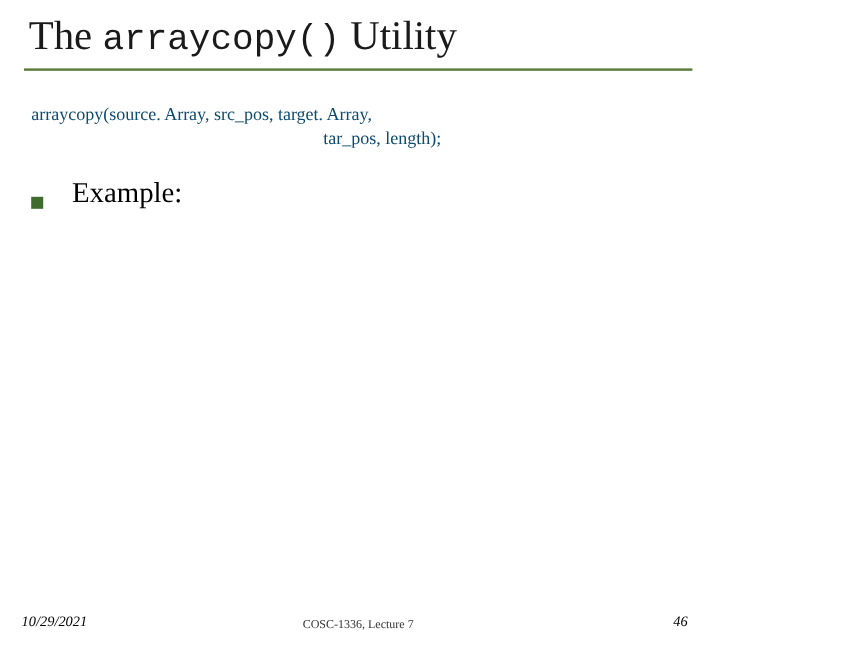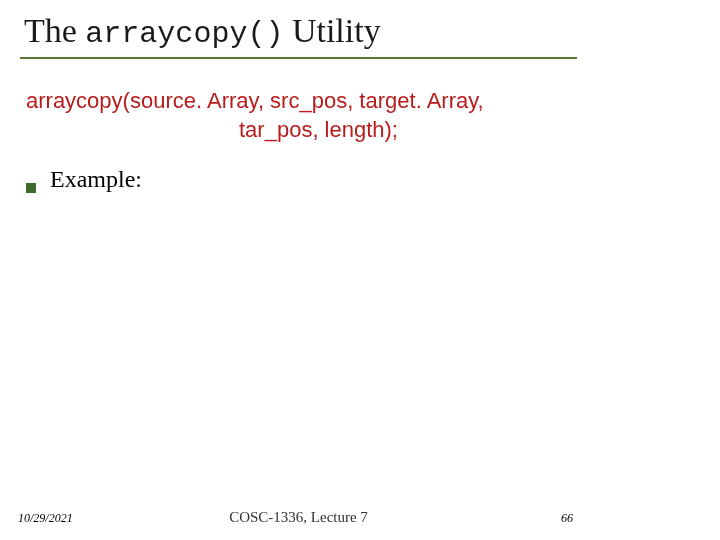--- a/index.html
+++ b/index.html
@@ -34,31 +34,31 @@
   .title .word { display: inline; }
   .title .codeword {
     font-family: "Courier New", Courier, monospace;
     font-size: 30px;
   }
   .body {
     padding-left: 6px;
     padding-right: 10px;
   }
   .codeblock {
-    font-family: Liberation Sans, sans-serif;
-    font-size: 22px;
+    font-family: Liberation Serif, serif;
+    font-size: 15px;
     line-height: 1.3;
-    color: #b91c1c;
+    color: #0c4a6e;
     margin-bottom: 22px;
   }
   .codeblock .indent { padding-left: 44px; display: block; text-align: center; }
   .bullet-row {
     display: flex;
     align-items: baseline;
-    gap: 14px;
+    gap: 24px;
     margin: 10px 0 14px 0;
   }
   .bullet-square {
     width: 10px;
     height: 10px;
     background: #3f6b2e;
     flex: 0 0 auto;
     position: relative;
     top: 6px;
   }
@@ -76,21 +76,21 @@
     padding: 0 24px 0 18px;
     font-size: 12px;
     color: #000000;
     font-style: italic;
   }
   .footer-center {
     position: absolute;
     left: 50%;
     transform: translateX(-50%);
     bottom: 14px;
-    font-size: 15px;
+    font-size: 10px;
     color: #333;
   }
 </style>
 </head>
 <body>
 
 <div class="slide">
 
   <div class="title-wrap">
     <div class="title">
@@ -111,17 +111,17 @@
     </div>
 
     <div class="codeblock">
       <br>
     </div>
 
   </div>
 
   <div class="footer">
     <span>10/29/2021</span>
-    <span>66</span>
+    <span>46</span>
   </div>
   <div class="footer-center">COSC-1336, Lecture 7</div>
 
 </div>
 
 </body></html>

